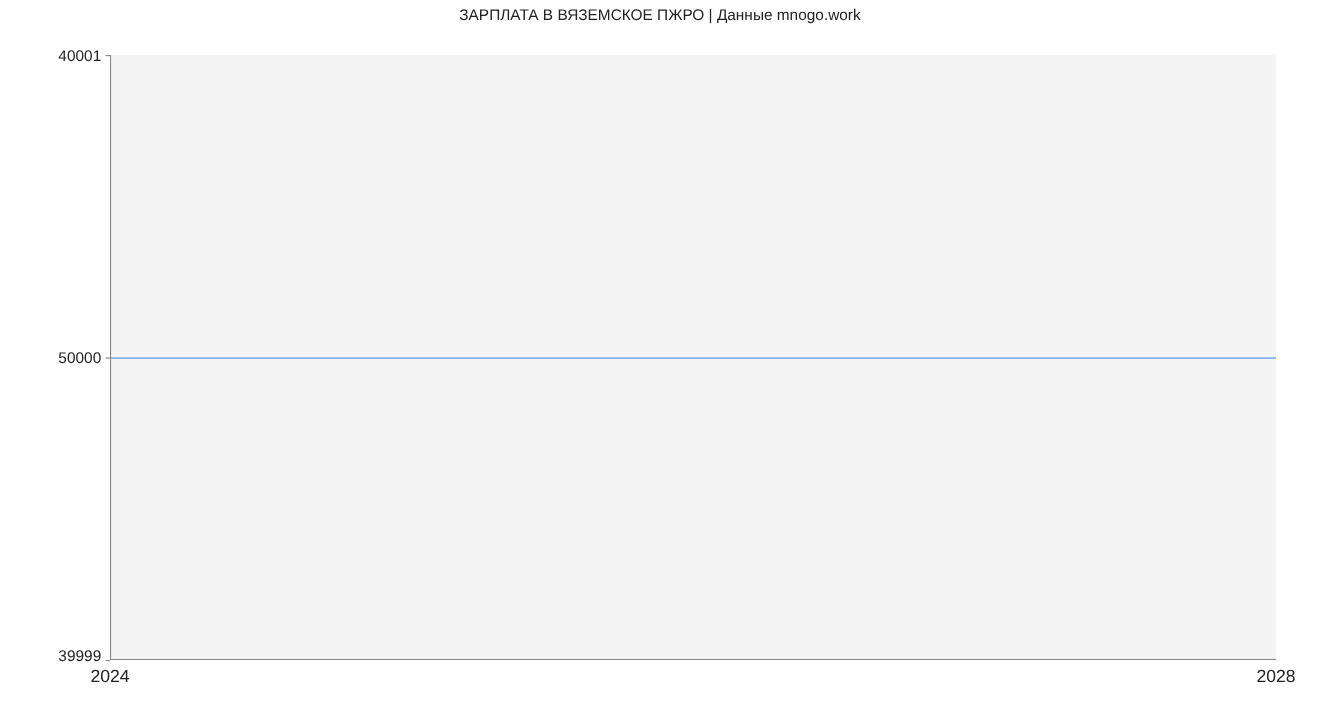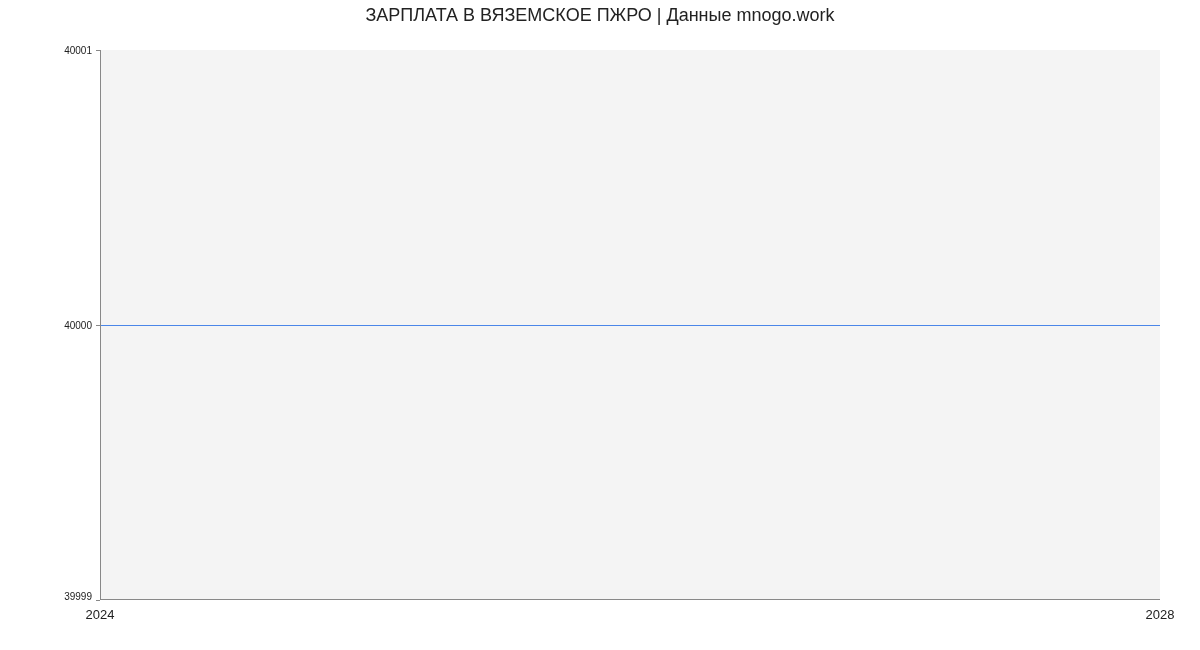--- a/index.html
+++ b/index.html
@@ -15,21 +15,21 @@
       top: 0;
       left: 0;
       width: 1200px;
       height: 650px;
     }
     .chart-title {
       position: absolute;
       top: 5px;
       width: 100%;
       text-align: center;
-      font-size: 18px;
+      font-size: 14px;
       color: #222;
     }
     .plot-area {
       position: absolute;
       left: 100px;
       top: 50px;
       width: 1060px;
       height: 550px;
       background: #f4f4f4;
       border-left: 1px solid #888;
@@ -38,56 +38,56 @@
     .line {
       position: absolute;
       left: 0;
       width: 100%;
       height: 1.3px;
       background: #4a86e8;
     }
     .y-tick-label {
       position: absolute;
       right: 1108px;
-      font-size: 10px;
+      font-size: 14px;
       color: #222;
       text-align: right;
       width: 60px;
       transform: translateY(-50%);
     }
     .y-tick-mark {
       position: absolute;
       left: 96px;
       width: 4px;
       height: 1px;
       background: #888;
     }
     .x-tick-label {
       position: absolute;
       top: 607px;
-      font-size: 13px;
+      font-size: 16px;
       color: #222;
       text-align: center;
       transform: translateX(-50%);
     }
   </style>
 </head>
 <body>
 
 <div class="chart-container">
   <div class="chart-title">ЗАРПЛАТА В ВЯЗЕМСКОЕ ПЖРО | Данные mnogo.work</div>
 
   <div class="plot-area">
     <div class="line" style="top: 275px;"></div>
   </div>
 
   <div class="y-tick-label" style="top: 50px;">40001</div>
   <div class="y-tick-mark" style="top: 50px;"></div>
 
-  <div class="y-tick-label" style="top: 325px;">40000</div>
+  <div class="y-tick-label" style="top: 325px;">50000</div>
   <div class="y-tick-mark" style="top: 325px;"></div>
 
   <div class="y-tick-label" style="top: 596px;">39999</div>
   <div class="y-tick-mark" style="top: 600px;"></div>
 
   <div class="x-tick-label" style="left: 100px;">2024</div>
   <div class="x-tick-label" style="left: 1160px;">2028</div>
 </div>
 
 </body></html>

